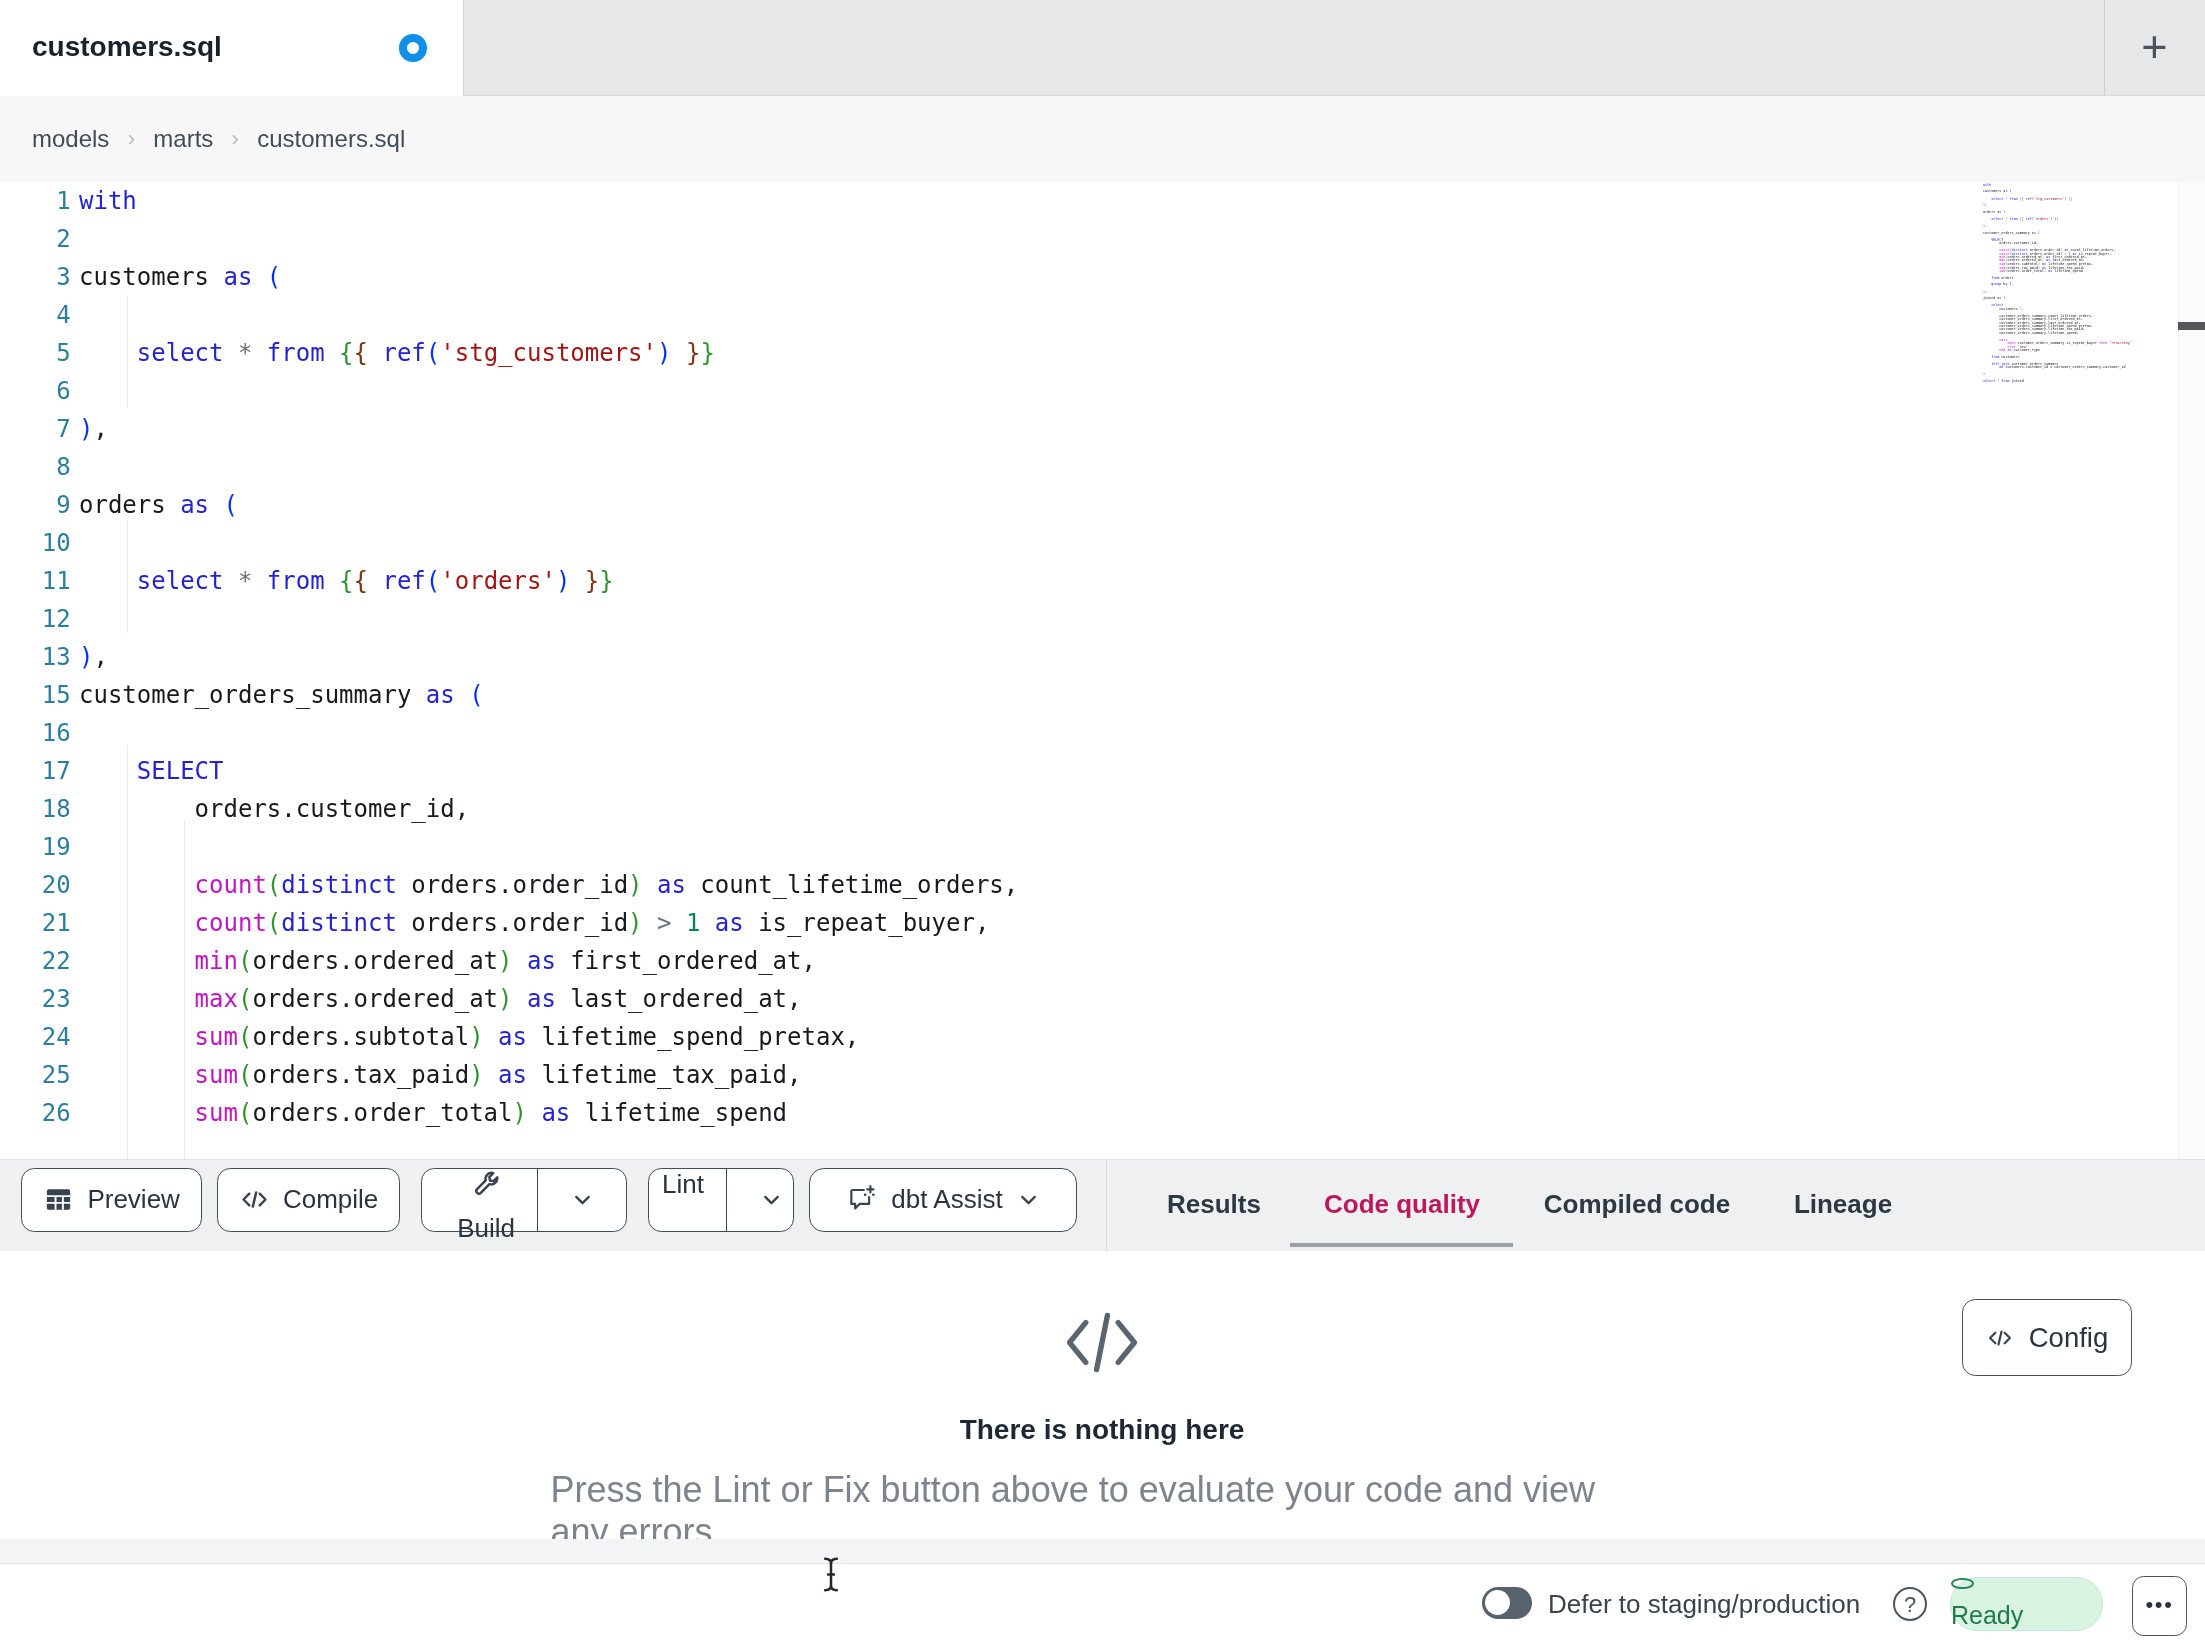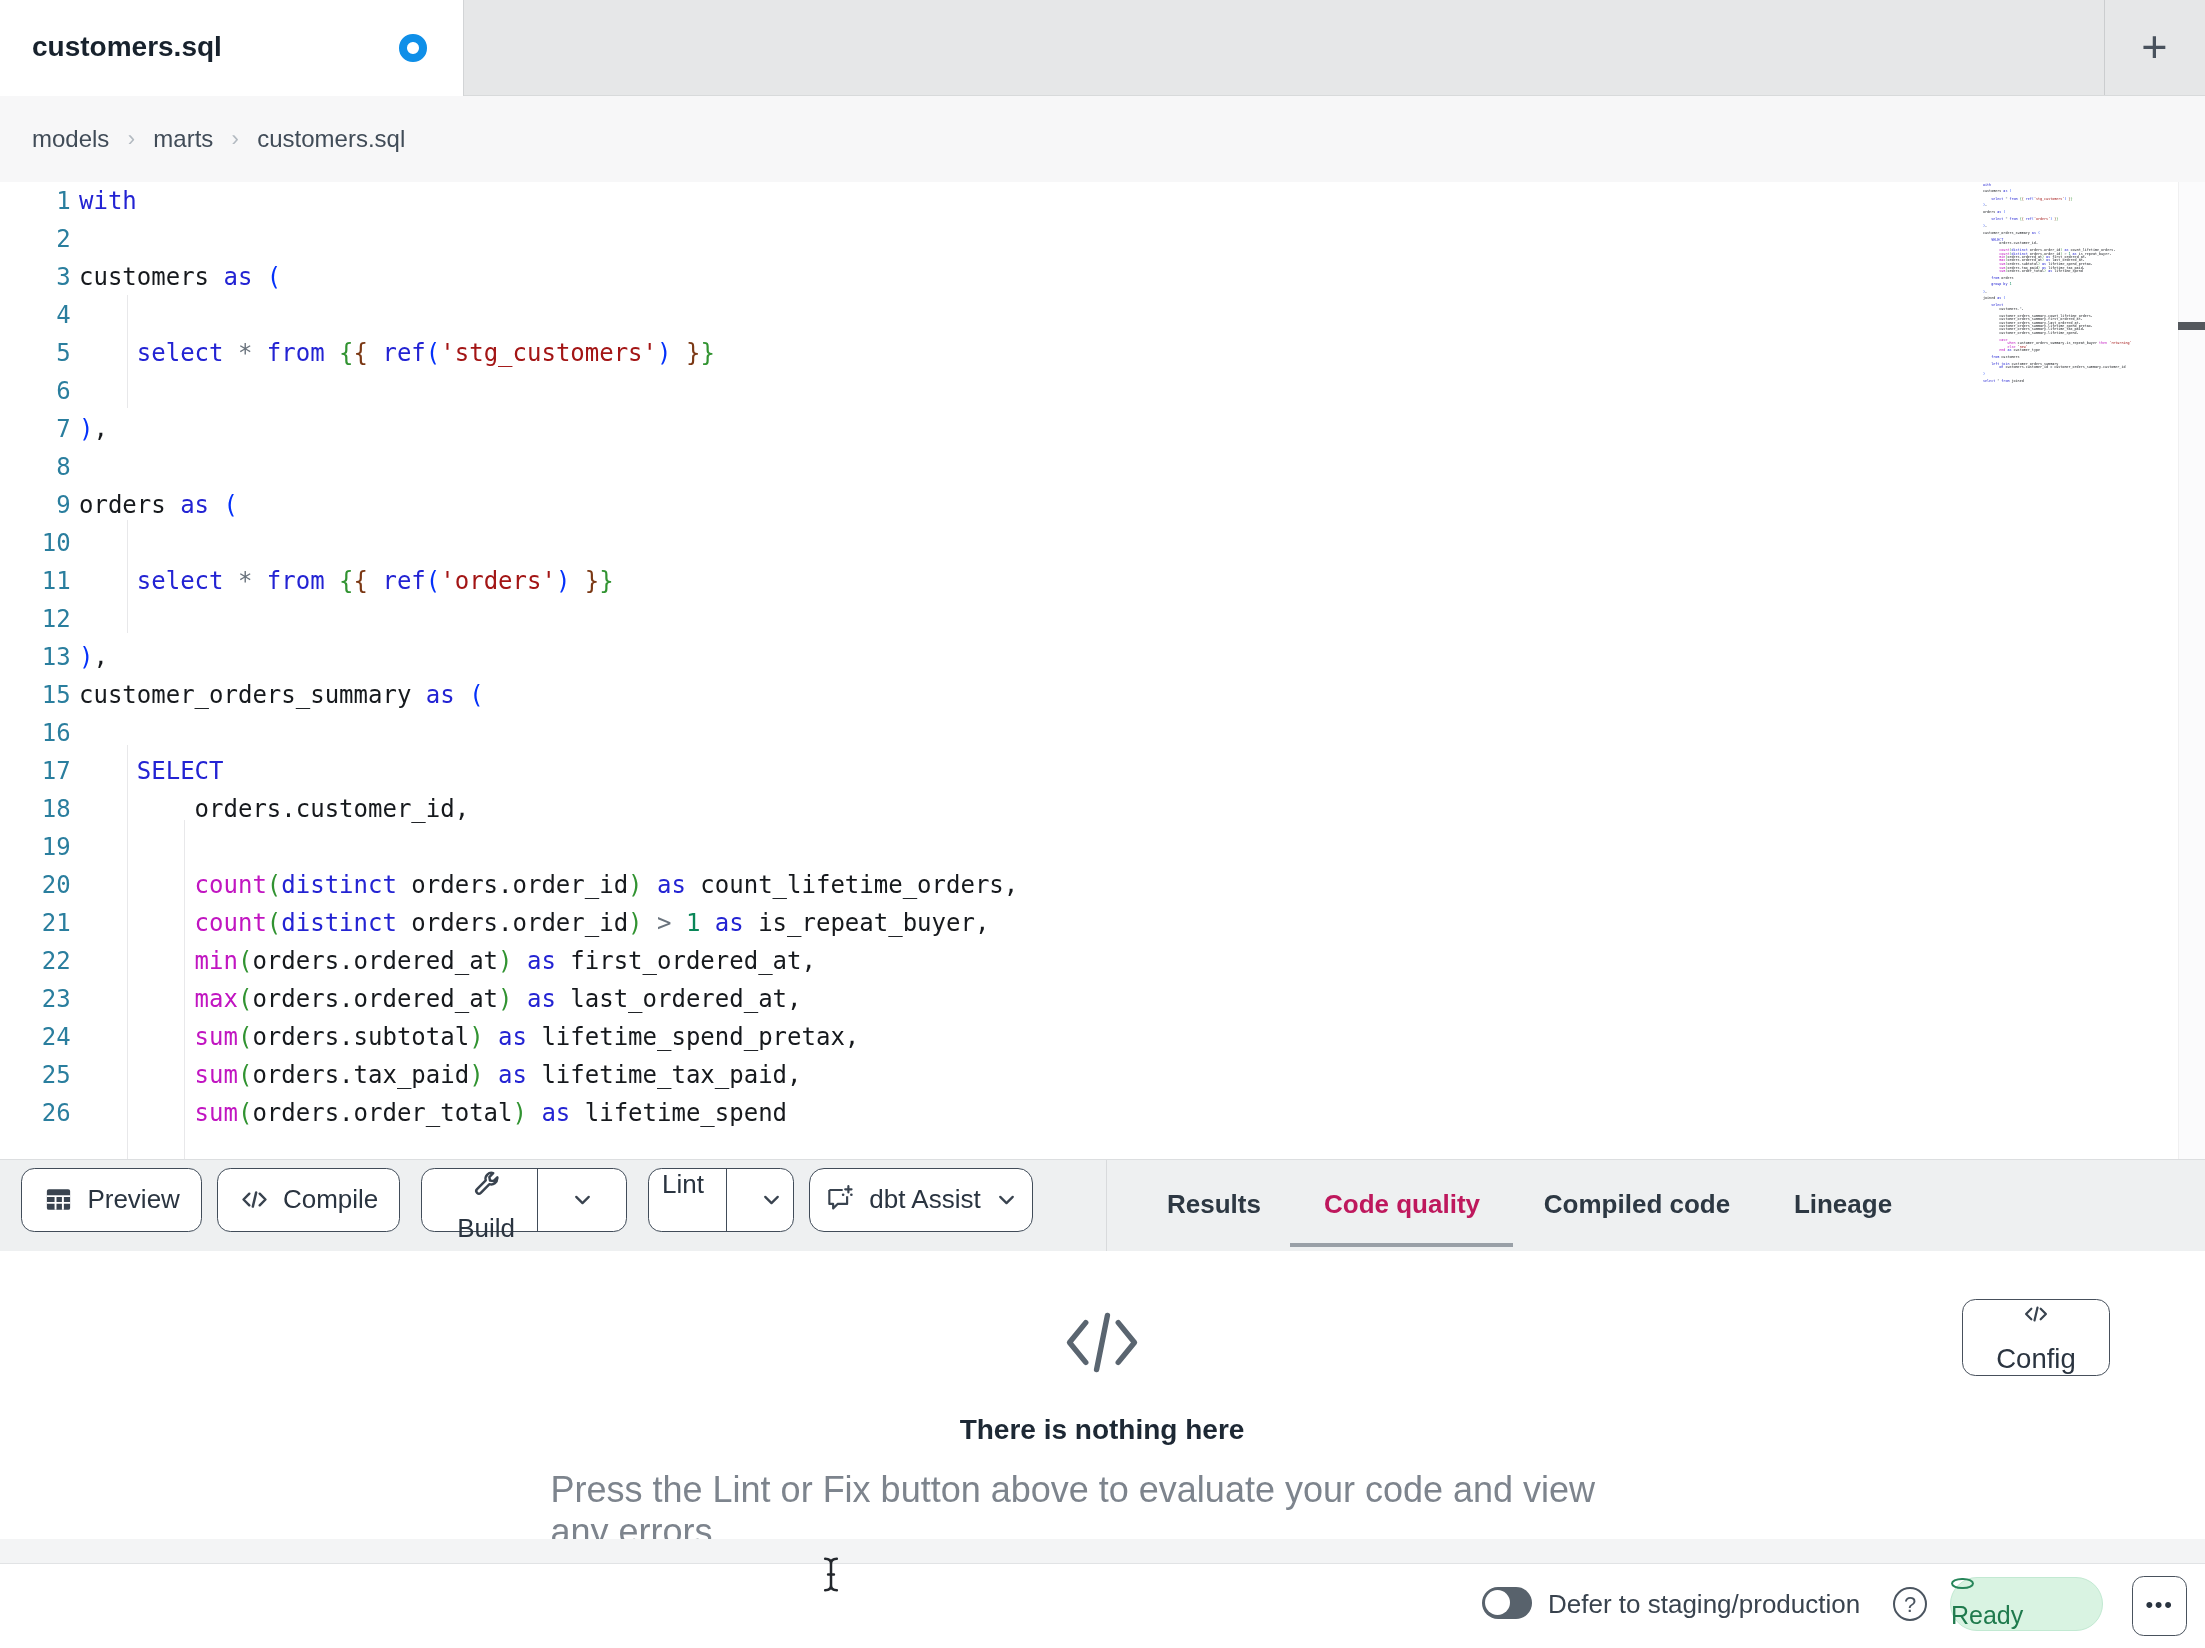--- a/index.html
+++ b/index.html
@@ -74,24 +74,24 @@
           display:flex; align-items:center; font-size:26px; color:#2d3843; cursor:pointer;font-weight:bold; }
   .panel-tab.active { font-weight:bold; color:#be185d; }
   .tab-underline { position:absolute; left:1290px; top:83px; width:223px; height:4.2px; background:#99a0a7; }
 
   
   .results { position:absolute; left:0; top:1251px; width:2205px; height:288px; background:#fff; }
   .empty { position:absolute; left:1102px; top:50px; transform:translateX(-50%);
            display:flex; flex-direction:column; align-items:center; }
   .empty-title { margin-top:30px; font-size:28px; font-weight:bold; color:#1d2834; }
   .empty-sub { margin-top:23px; font-size:36px; color:#7d848d; }
-  .config-btn { position:absolute; left:1962px; top:48px; width:148px; height:77px;
+  .config-btn { position:absolute; left:1962px; top:48px; width:170px; height:77px;
            background:#fff; border:1.7px solid #47505c; border-radius:13.3px; font-family:inherit;
            display:flex; align-items:center; justify-content:center; gap:15px;
-           font-size:27.5px; color:#2a3440; cursor:pointer;flex-direction:column; }
+           font-size:27.5px; color:#2a3440; cursor:pointer; }
   .panel-gap { position:absolute; left:0; top:1539px; width:2205px; height:25px;
            background:#f3f4f5; border-bottom:0.8px solid #e1e3e5; }
 
   
   .bottombar { position:absolute; left:0; top:1564px; width:2205px; height:84px; background:#fff; }
   .toggle { position:absolute; left:1482px; top:23px; width:50px; height:32px;
            background:#58626c; border-radius:16px; cursor:pointer; }
   .toggle .knob { position:absolute; left:3.3px; top:3.3px; width:25px; height:25px;
            background:#fff; border-radius:50%; }
   .defer-label { position:absolute; left:1548px; top:0; line-height:80px; font-size:26px; color:#39434e; }
@@ -370,21 +370,21 @@
     </span>
     <span class="chev">
       <span>
         <svg width="25" height="25" viewBox="0 0 24 24" fill="none" stroke="#39434f" stroke-width="2.2" stroke-linecap="round" stroke-linejoin="round">
             <polyline points="6,9.5 12,15.5 18,9.5"></polyline>
           </svg>
       </span>
     </span>
   </div>
 
-  <button class="tbtn" style="left:809px;width:224px;border-radius:15px">
+  <button class="tbtn" style="left:809px;width:268px;border-radius:15px">
     <span>
       <svg width="33" height="33" viewBox="0 0 26 26" fill="none" stroke="#39434f" stroke-width="1.7" stroke-linejoin="round">
         <path d="M5 5.5h10.5 M5 5.5v11h3v3.5l3.5-3.5h7.5v-6"></path>
         <path d="M20 2.5v5 M17.5 5h5" stroke-linecap="round"></path>
         <path d="M15.8 9.2h.1 M22.3 9.2h.1" stroke-linecap="round" stroke-width="2"></path>
       </svg>
     </span>
     <span>dbt Assist</span>
     <span>
       <svg width="25" height="25" viewBox="0 0 24 24" fill="none" stroke="#39434f" stroke-width="2.2" stroke-linecap="round" stroke-linejoin="round">

